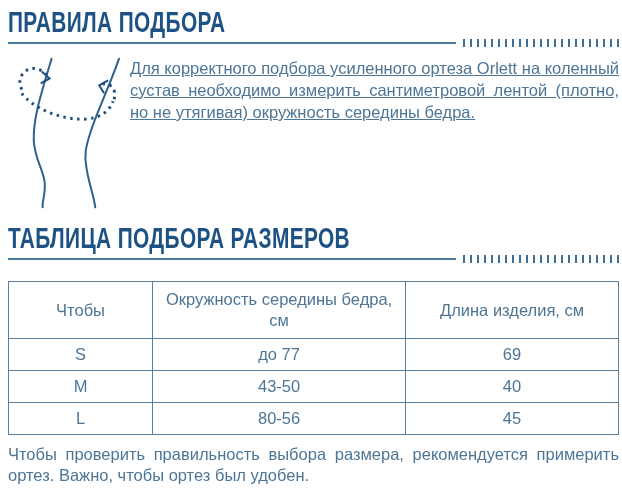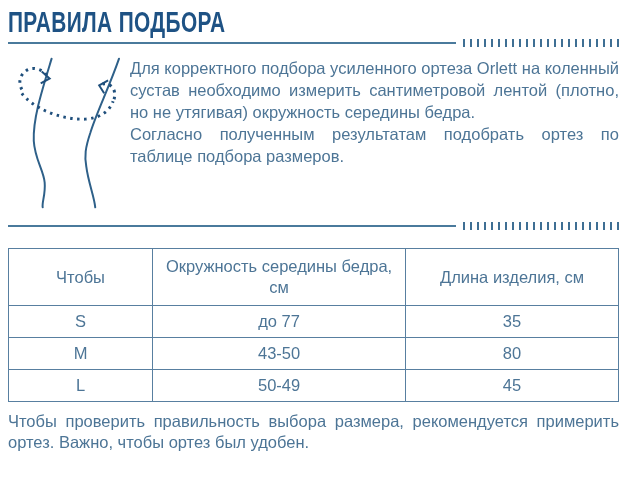--- a/index.html
+++ b/index.html
@@ -58,21 +58,21 @@
   }
   .intro svg { flex: 0 0 auto; }
   .intro-text {
     flex: 1;
     margin-left: 8px;
     text-align: justify;
     font-size: 16.5px;
     line-height: 22px;
     color: #4d7596;
   }
-  .intro-text p { margin: 0; }
+  .intro-text p { margin: 0; text-decoration: underline; }
 
   .sec2 { margin-top: 13px; }
 
   
   table.size-table {
     width: 100%;
     margin-top: 18px;
     border-collapse: collapse;
     table-layout: fixed;
   }
@@ -121,53 +121,53 @@
 
         <path d="M14 36 C24 50 52 63 78 62 C94 61 103 53 106 44" fill="none" stroke="#1f4f7c" stroke-width="3" stroke-dasharray="2.5 4.5"></path>
         <path d="M14 32 C8 22 16 10 27 11 C34 12 38 15 40 20" fill="none" stroke="#1f4f7c" stroke-width="3" stroke-dasharray="2.5 4.5"></path>
         <path d="M107 42 C110 32 103 24 94 27" fill="none" stroke="#1f4f7c" stroke-width="3" stroke-dasharray="2.5 4.5"></path>
 
         <path d="M34 14 L42 21 L33 26" fill="none" stroke="#1f4f7c" stroke-width="2"></path>
         <path d="M101 23 L92 28 L97 36" fill="none" stroke="#1f4f7c" stroke-width="2"></path>
       </svg>
       <div class="intro-text">
         <p>Для корректного подбора усиленного ортеза Orlett на коленный сустав необходимо измерить сантиметровой лентой (плотно, но не утягивая) окружность середины бедра.</p>
-        <p>Согласно полученным результатам подобрать ортез по таблице подбора размеров.</p>
       </div>
     </div>
   </div>
 
   <div class="sec2">
+    <h1 class="sec-title"><span class="t">ТАБЛИЦА ПОДБОРА РАЗМЕРОВ</span></h1>
     <div class="divider">
       <div class="rule"></div>
       <div class="ticks"></div>
     </div>
 
     <table class="size-table">
       <thead>
         <tr>
           <th class="col-size">Чтобы</th>
           <th class="col-circ">Окружность середины бедра, см</th>
           <th class="col-len">Длина изделия, см</th>
         </tr>
       </thead>
       <tbody>
         <tr>
           <td>S</td>
           <td>до 77</td>
-          <td>35</td>
+          <td>69</td>
         </tr>
         <tr>
           <td>M</td>
           <td>43-50</td>
-          <td>80</td>
+          <td>40</td>
         </tr>
         <tr>
           <td>L</td>
-          <td>50-49</td>
+          <td>80-56</td>
           <td>45</td>
         </tr>
       </tbody>
     </table>
   </div>
 
   <p class="footer-note">Чтобы проверить правильность выбора размера, рекомендуется примерить ортез. Важно, чтобы ортез был удобен.</p>
 
 </div>
 

